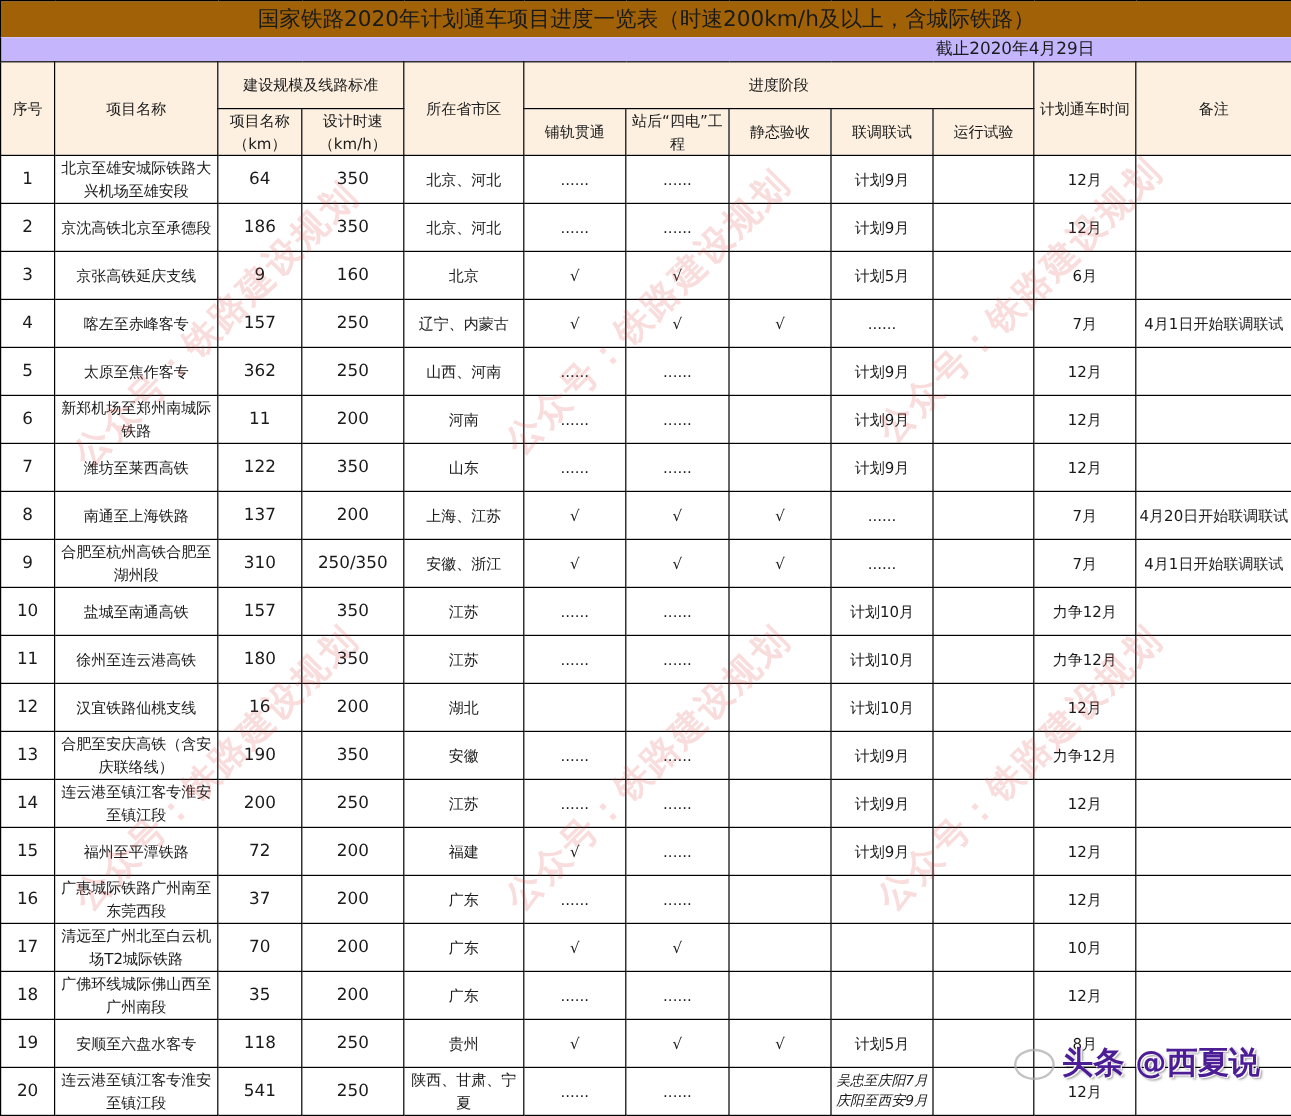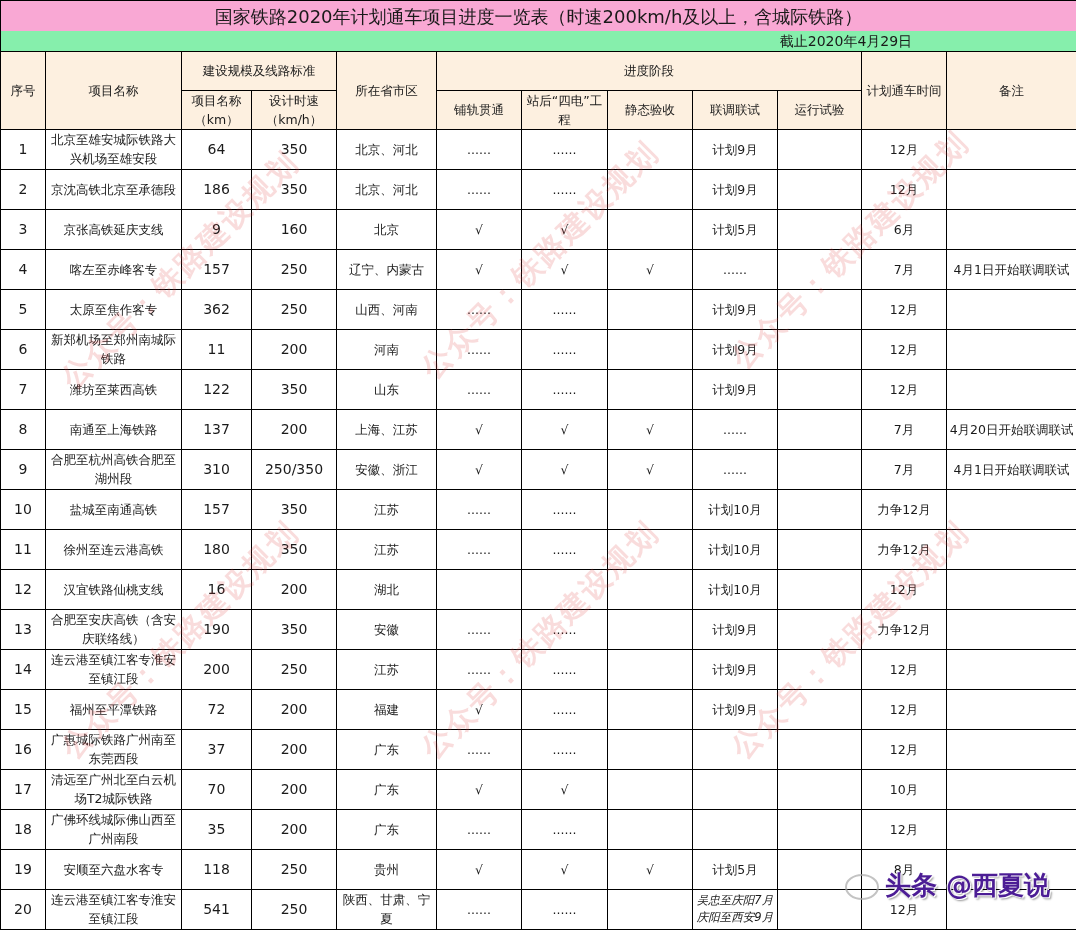--- a/index.html
+++ b/index.html
@@ -1,23 +1,23 @@
 <!DOCTYPE html>
 <html><head>
   <meta charset="utf-8">
   <style>
     html, body { margin: 0; padding: 0; background: #ffffff; }
     body { width: 1076px; height: 930px; overflow: hidden; position: relative;
            font-family: "DejaVu Sans", "Liberation Sans", sans-serif; color: #1a1a1a; }
     table.sheet { border-collapse: collapse; table-layout: fixed; width: 1076px; position: absolute; left: 0; top: 0; }
     table.sheet td { border: 1px solid #000; text-align: center; vertical-align: middle;
                      font-size: 12.5px; line-height: 19px; padding: 0 2px; overflow: hidden; }
-    .title-cell { background: #f9a8d4; border-bottom: none !important; font-size: 18px !important;
+    .title-cell { background: #a16207; border-bottom: none !important; font-size: 18px !important;
                   line-height: 28px !important; padding-top: 2px !important; }
-    .date-cell { background: #86efac; border-top: none !important; text-align: right !important;
+    .date-cell { background: #c4b5fd; border-top: none !important; text-align: right !important;
                  padding-right: 164px !important; font-size: 14px !important; line-height: 18px !important; }
     .hdr { background: #fdf0e0; font-size: 12.5px !important; }
     .num { font-size: 14px !important; }
     .note { font-size: 12.5px !important; margin-top: 25px; }
     .small { font-size: 11.5px !important; line-height: 17px !important; font-style: italic; }
     tr.data-row td { height: 39px; }
     .wm { position: absolute; color: rgba(220, 60, 60, 0.18); font-size: 30px; font-weight: bold;
           transform: rotate(-45deg); white-space: nowrap; pointer-events: none;
           font-family: "DejaVu Sans", sans-serif; letter-spacing: 2px; }
     .brand { position: absolute; left: 845px; top: 868px; font-size: 26px; font-weight: bold;

